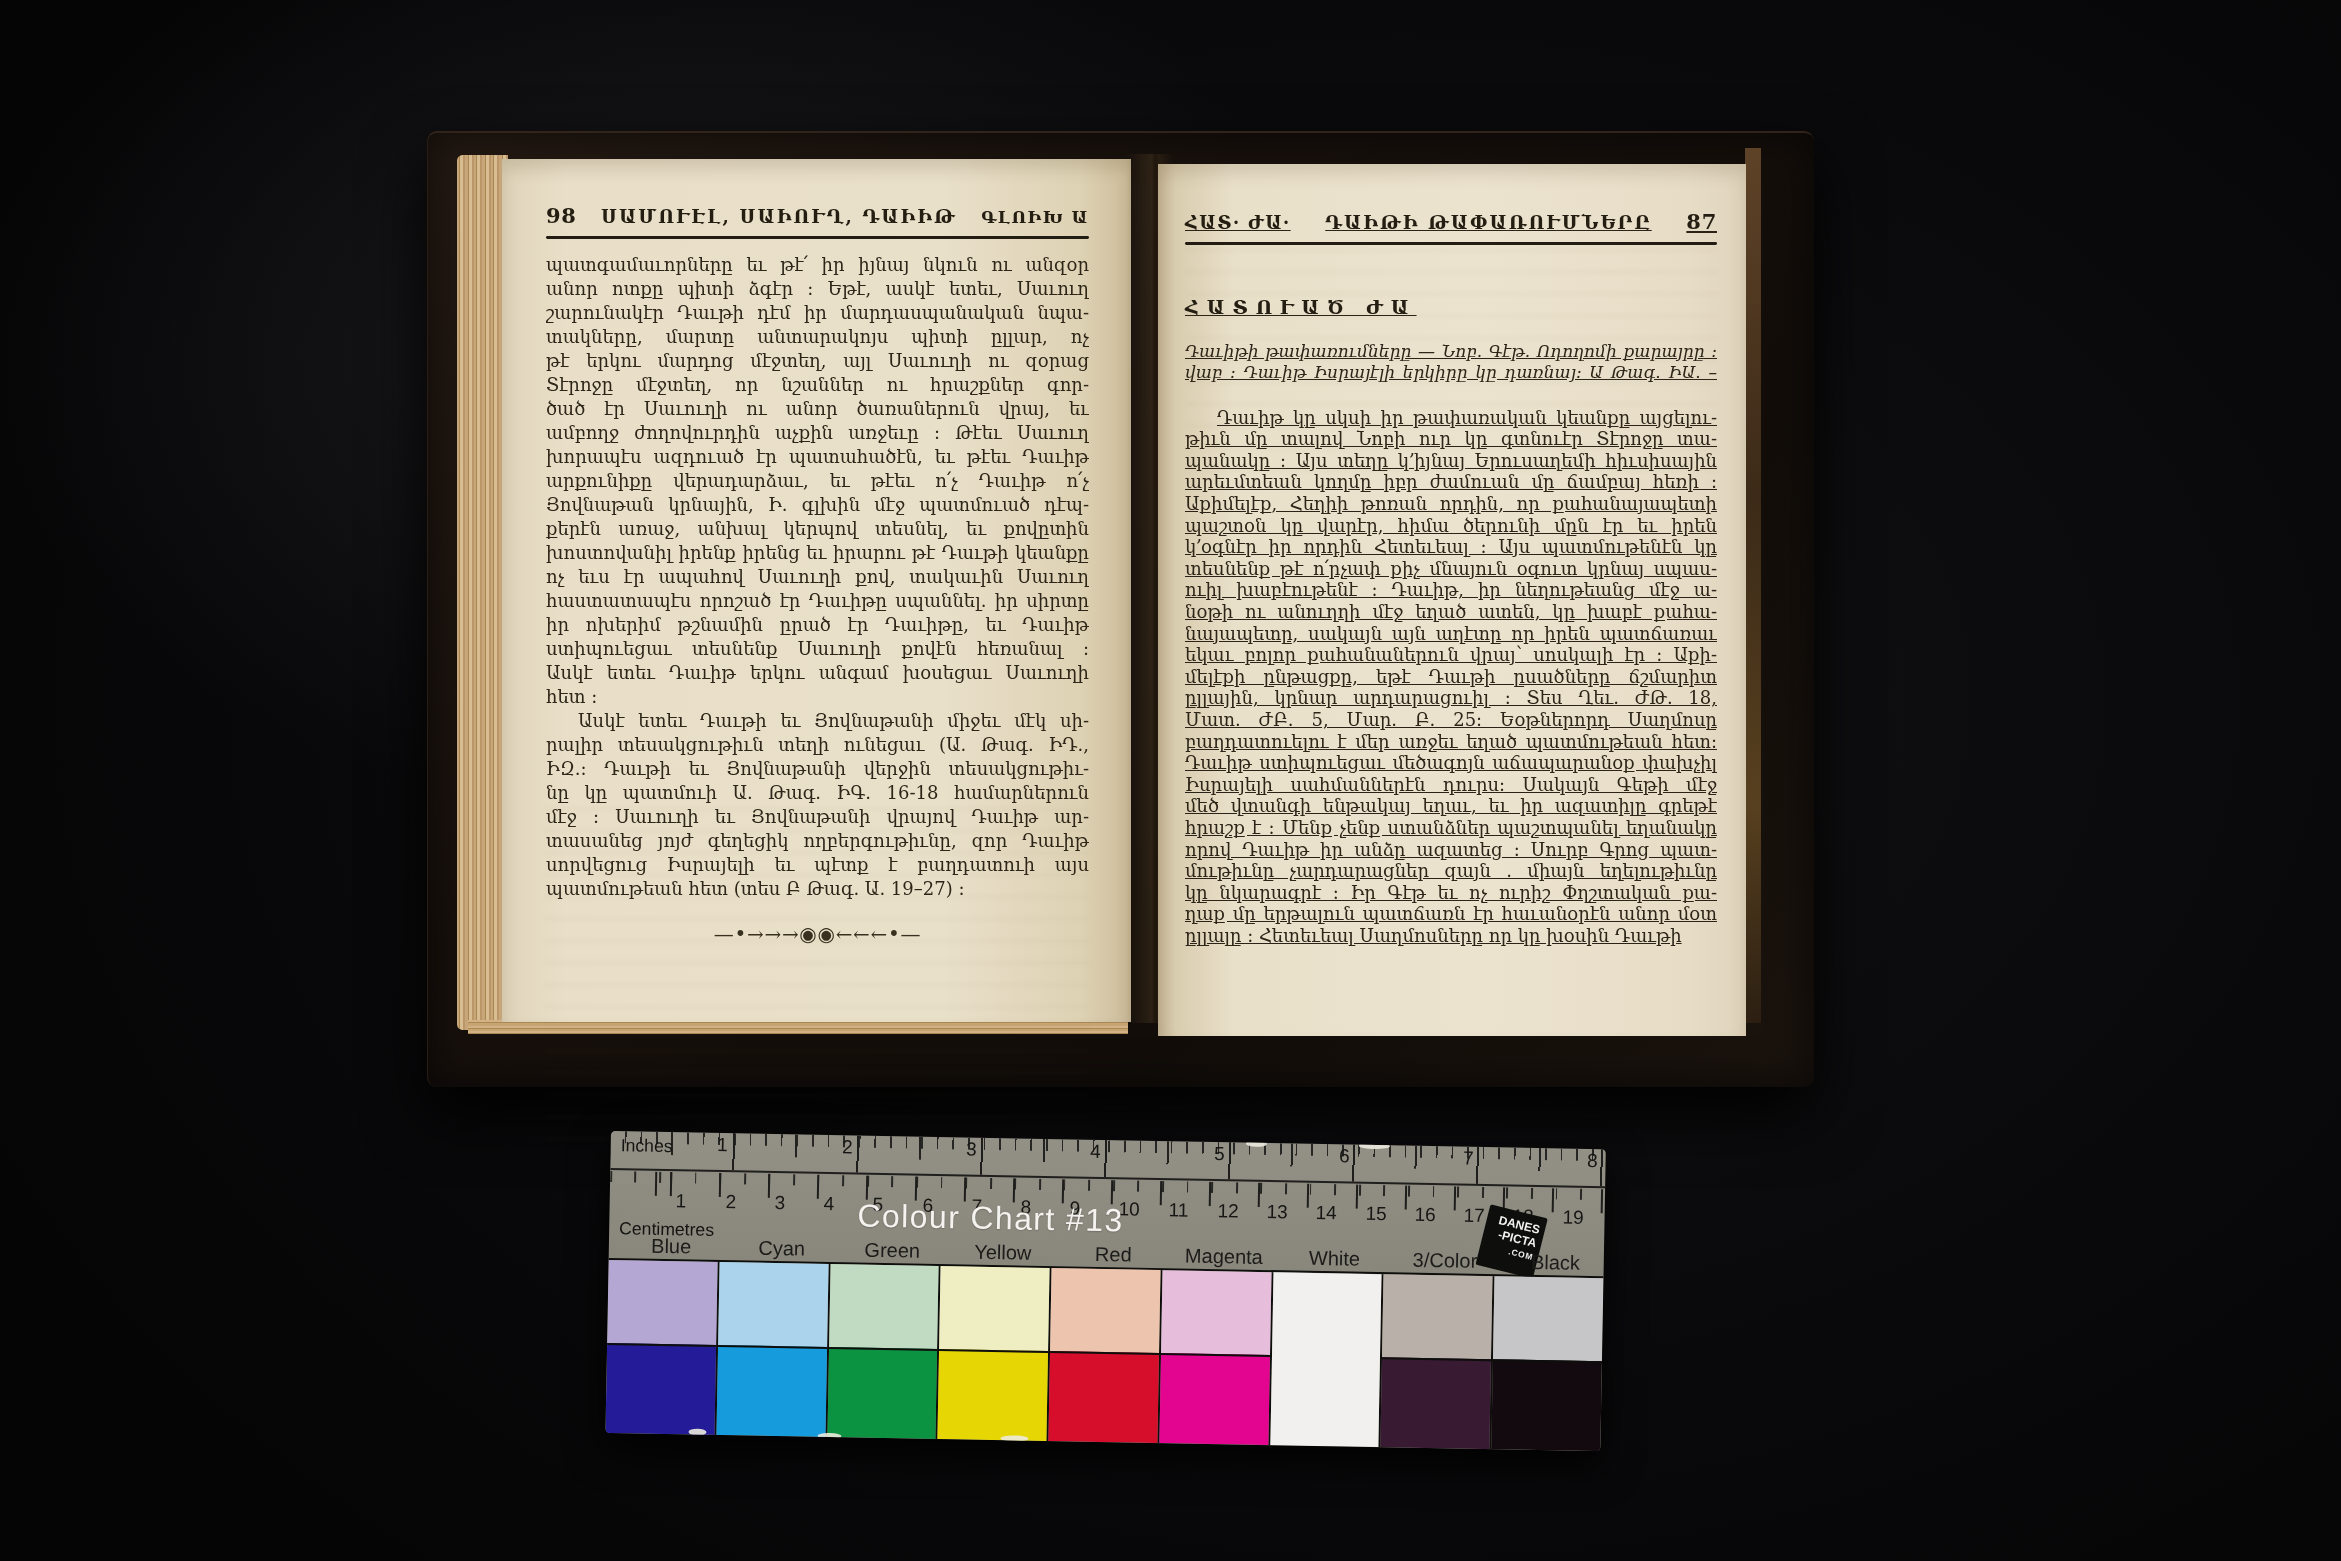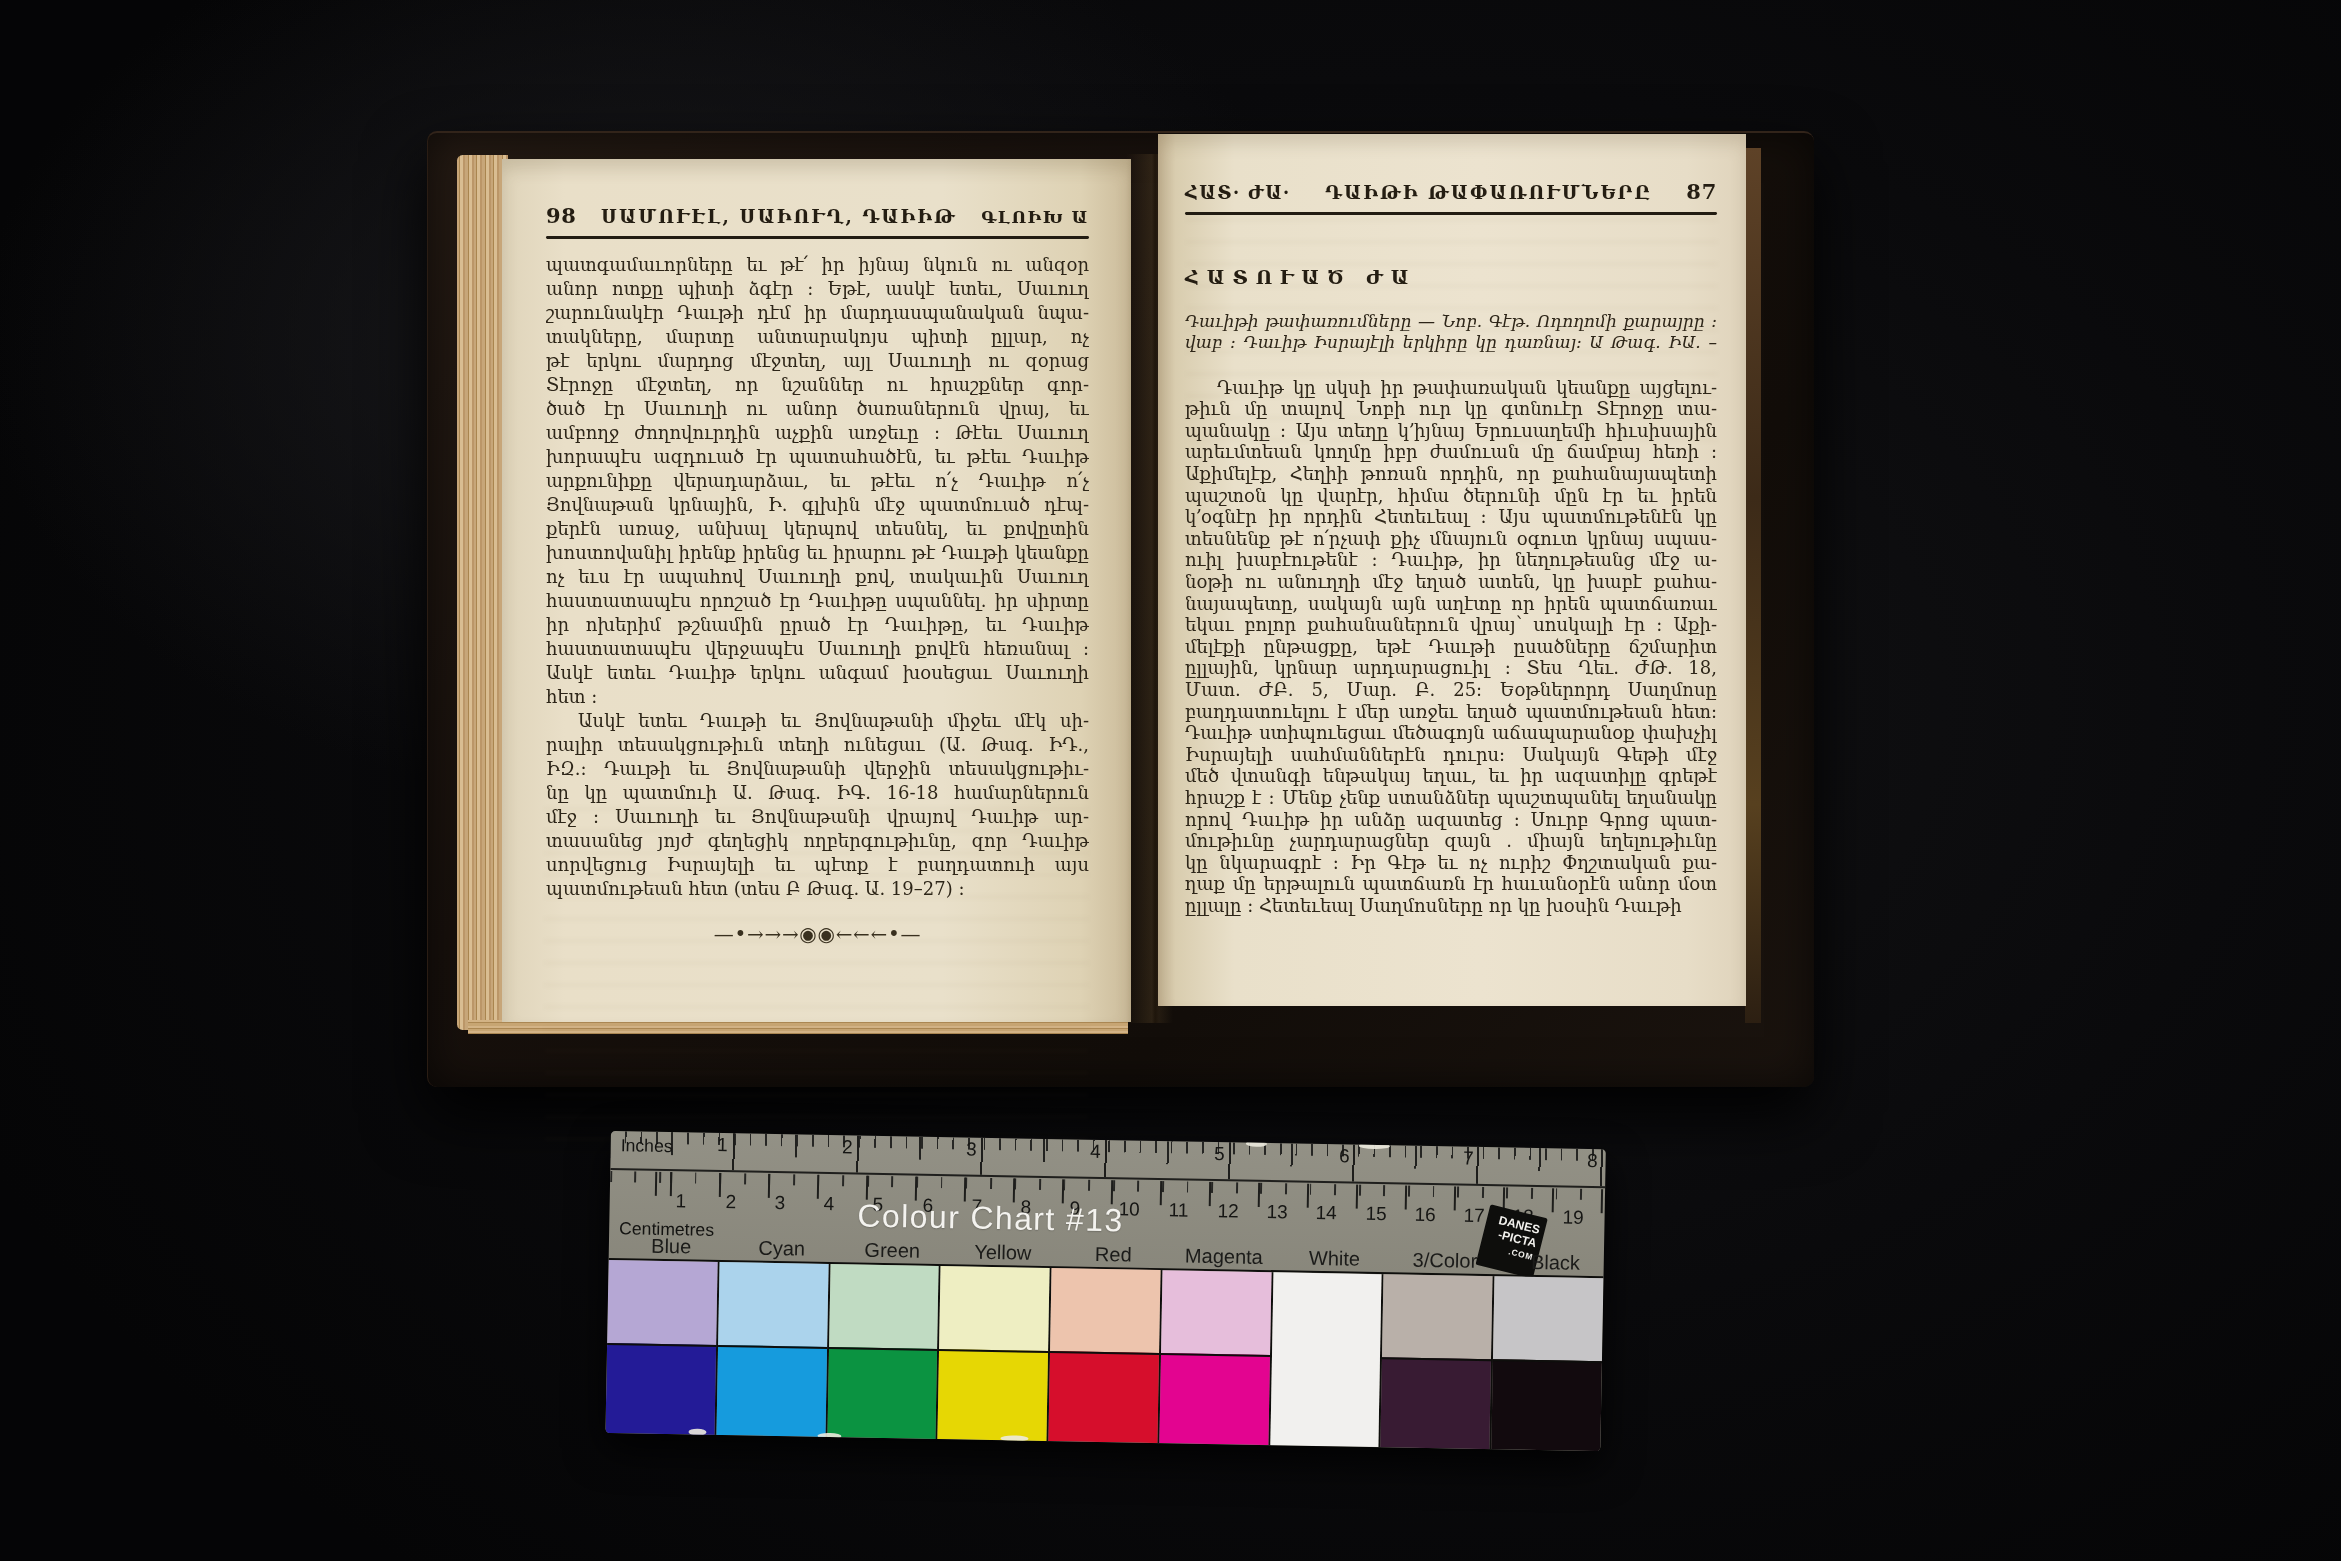--- a/index.html
+++ b/index.html
@@ -19,23 +19,23 @@
     border-radius:5.6px 0 0 5.6px;
     background:repeating-linear-gradient(90deg,#c7a679 0 2.1px,#a9854f 2.1px 3.5px,#d9bd92 3.5px 6.3px,#bb9668 6.3px 8.5px);}
   .deckle-bottom{position:absolute;left:468px;top:1020px;width:660px;height:14px;
     background:repeating-linear-gradient(180deg,#d3b386 0 2.1px,#ab8753 2.1px 3.5px,#c7a573 3.5px 5.6px);}
   .right-edge-strip{position:absolute;left:1745px;top:148px;width:15.5px;height:875px;
     background:linear-gradient(180deg,#5e4227 0%,#3c2a18 40%,#57401f 75%,#2c1f12 100%);}
   .page{position:absolute;color:#2b2317;}
   .page.left{left:502px;top:159px;width:629px;height:863px;
     background:linear-gradient(90deg,#dfd4ba 0%,#e9dfc8 10%,#e9e0ca 70%,#ded2b4 92%,#cbbb9a 100%);
     box-shadow:inset 0 10px 15.5px rgba(90,70,40,.18);}
-  .page.right{left:1158px;top:134px;width:588px;height:872px;
+  .page.right{left:1158px;top:164px;width:588px;height:872px;
     background:linear-gradient(90deg,#c3b292 0%,#d9cdaf 3%,#e9e0ca 13%,#ece3cf 55%,#e7ddc7 90%,#dfd3bb 100%);
-    box-shadow:inset 0 10px 15.5px rgba(90,70,40,.16);}
+    box-shadow:inset 0 10px 15.5px rgba(90,70,40,.16);text-decoration:underline;}
   .gutter{position:absolute;left:1126px;top:154px;width:47px;height:869px;
     background:linear-gradient(90deg,rgba(90,70,40,0) 0%,rgba(90,70,40,.35) 55%,rgba(40,28,12,.55) 62%,rgba(90,70,40,.25) 70%,rgba(90,70,40,0) 100%);}
   .bleed{position:absolute;filter:blur(2.1px);opacity:.5;
     background:repeating-linear-gradient(180deg,rgba(118,102,74,.14) 0 2.1px,rgba(118,102,74,0) 2.1px 22px);}
 
   .page-inner-l{padding:44px 42px 0 44px;}
   .page-inner-r{padding:45px 29px 0 27px;}
   .page-head{display:flex;justify-content:space-between;align-items:baseline;
     font-weight:bold;color:#241d12;}
   .pagenum{font-size:21px;letter-spacing:0.7px;}
@@ -123,21 +123,21 @@
           <div class="bline">ծած էր Սաւուղի ու անոր ծառաներուն վրայ, եւ</div>
           <div class="bline">ամբողջ ժողովուրդին աչքին առջեւը : Թէեւ Սաւուղ</div>
           <div class="bline">խորապէս ազդուած էր պատահածէն, եւ թէեւ Դաւիթ</div>
           <div class="bline">արքունիքը վերադարձաւ, եւ թէեւ ո՛չ Դաւիթ ո՛չ</div>
           <div class="bline">Յովնաթան կրնային, Ի. գլխին մէջ պատմուած դէպ-</div>
           <div class="bline">քերէն առաջ, անխալ կերպով տեսնել, եւ քովըտին</div>
           <div class="bline">խոստովանիլ իրենք իրենց եւ իրարու թէ Դաւթի կեանքը</div>
           <div class="bline">ոչ եւս էր ապահով Սաւուղի քով, տակաւին Սաւուղ</div>
           <div class="bline">հաստատապէս որոշած էր Դաւիթը սպաննել. իր սիրտը</div>
           <div class="bline">իր ոխերիմ թշնամին ըրած էր Դաւիթը, եւ Դաւիթ</div>
-          <div class="bline">հաստատապէս վերջապէս Սաւուղի քովէն հեռանալ :</div>
+          <div class="bline">ստիպուեցաւ տեսնենք Սաւուղի քովէն հեռանալ :</div>
           <div class="bline">Ասկէ ետեւ Դաւիթ երկու անգամ խօսեցաւ Սաւուղի</div>
           <div class="bline end">հետ :</div>
           <div class="bline ind">Ասկէ ետեւ Դաւթի եւ Յովնաթանի միջեւ մէկ սի-</div>
           <div class="bline">րալիր տեսակցութիւն տեղի ունեցաւ (Ա. Թագ. ԻԴ.,</div>
           <div class="bline">ԻԶ.: Դաւթի եւ Յովնաթանի վերջին տեսակցութիւ-</div>
           <div class="bline">նը կը պատմուի Ա. Թագ. ԻԳ. 16-18 համարներուն</div>
           <div class="bline">մէջ : Սաւուղի եւ Յովնաթանի վրայով Դաւիթ ար-</div>
           <div class="bline">տասանեց յոյժ գեղեցիկ ողբերգութիւնը, զոր Դաւիթ</div>
           <div class="bline">սորվեցուց Իսրայելի եւ պէտք է բաղդատուի այս</div>
           <div class="bline end">պատմութեան հետ (տես Բ Թագ. Ա. 19–27) :</div>

